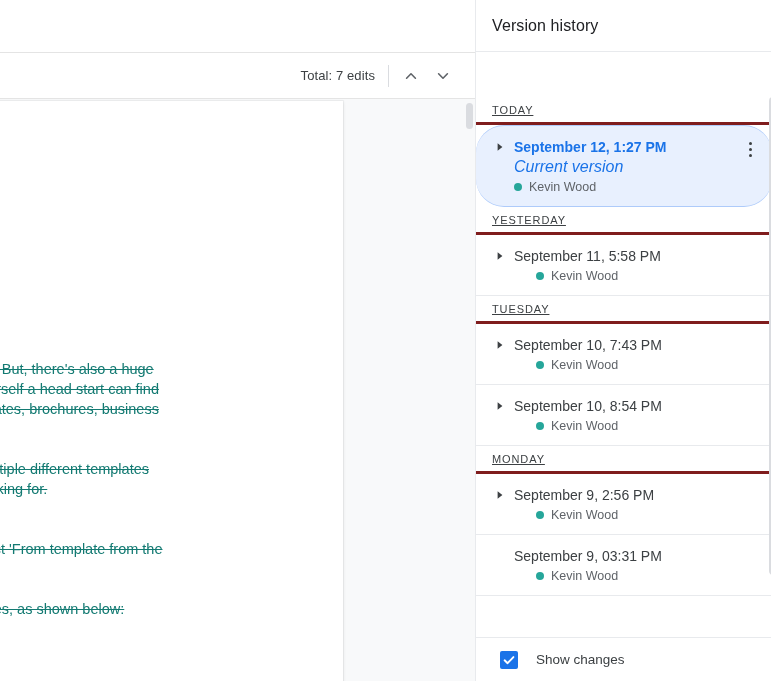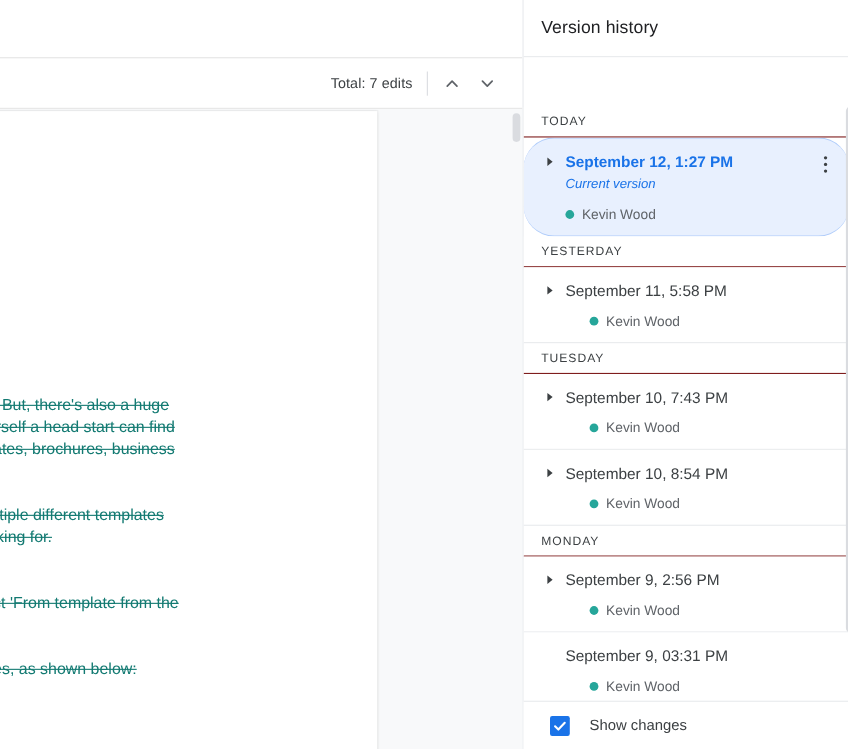--- a/index.html
+++ b/index.html
@@ -107,21 +107,22 @@
     position: absolute; left: 0; top: 97px; width: 296px; height: 540px;
     overflow: hidden;
   }
   #vh-list { position: absolute; left: 0; top: 0; width: 296px; }
 
   .day-header {
     height: 28px; display: flex; align-items: center;
     padding-left: 16px;
     font-size: 11px; letter-spacing: .9px; color: #3c4043;
     background: #ffffff;
-    border-bottom: 1px solid #7f1d1d;
+    border-bottom: 3px solid #7f1d1d;
+    text-decoration: underline;
   }
   .vrow {
     position: relative;
     padding: 12px 16px 12px 16px;
     background: #ffffff;
     border-bottom: 1px solid #e8eaed;
     cursor: pointer;
   }
   .vrow.selected {
     background: #e8f0fe;
@@ -133,26 +134,26 @@
   .tri {
     width: 16px; min-width: 16px; height: 18px;
     display: flex; align-items: center; justify-content: center;
     margin-right: 6px; margin-top: 0px;
   }
   .tri.empty { visibility: hidden; }
   .vrow-texts { flex: 1; min-width: 0; }
   .vtime { font-size: 14px; color: #3c4043; line-height: 18px; }
   .vrow.selected .vtime { color: #1a73e8; font-weight: bold; }
   .vcurrent {
-    font-size: 12px; font-style: italic; color: #1a73e8;
+    font-size: 16px; font-style: italic; color: #1a73e8;
     line-height: 18px; margin-top: 2px;
   }
   .vauthor {
     display: flex; align-items: center;
-    margin-top: 12px; margin-left: 22px;
+    margin-top: 4px; margin-left: 22px;
   }
   .vrow.selected .vauthor { margin-left: 0; }
   .dot {
     width: 8px; height: 8px; border-radius: 50%;
     background: #26a69a; margin-right: 7px; min-width: 8px;
   }
   .vauthor-name { font-size: 12.5px; color: #5f6368; }
   .kebab {
     position: absolute; right: 10px; top: 11px;
     width: 24px; height: 24px;

